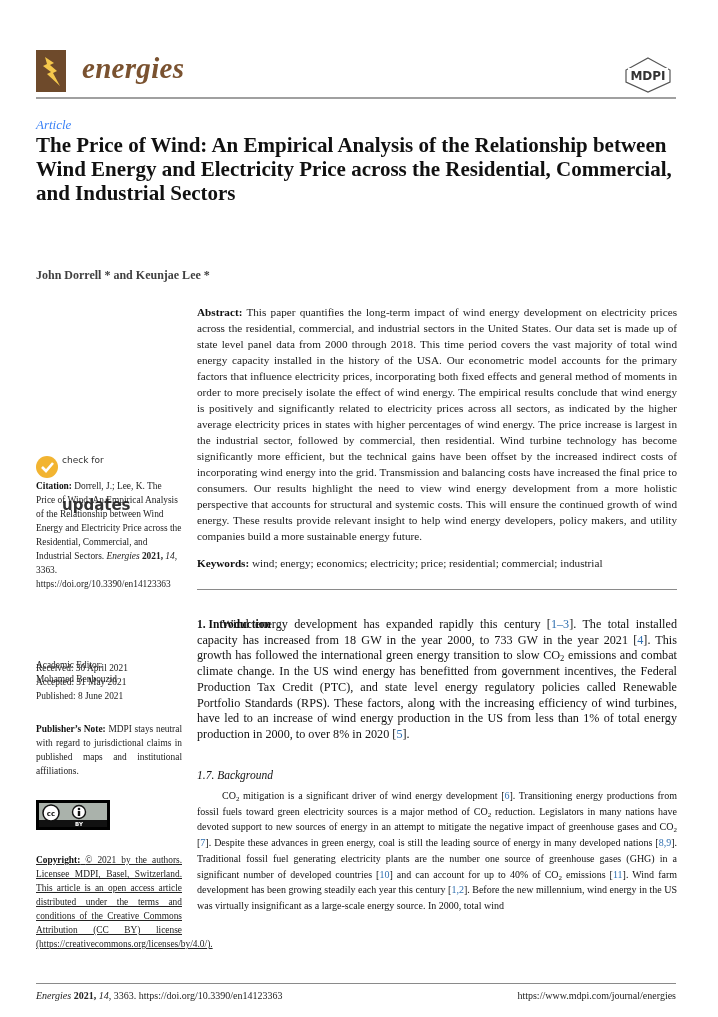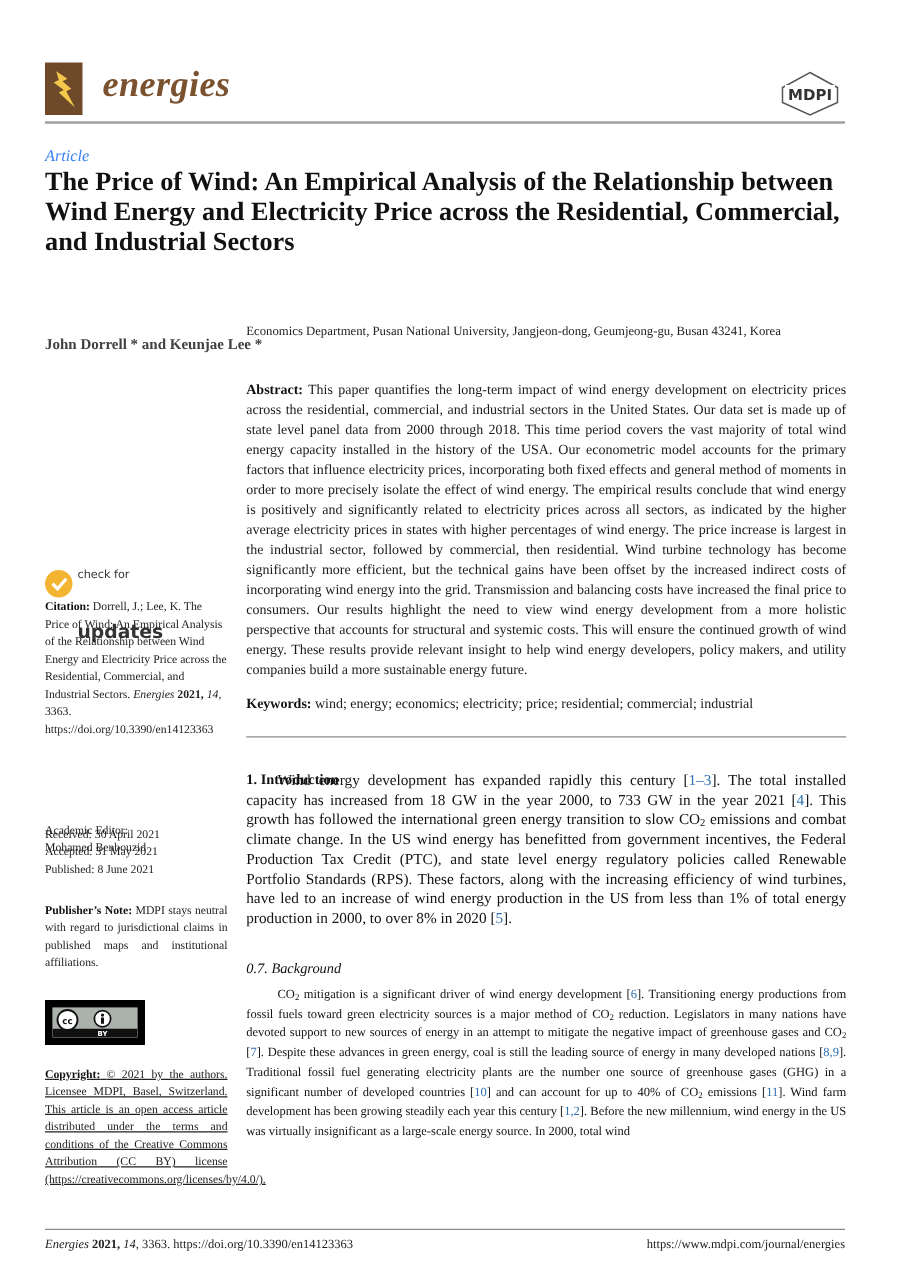--- a/index.html
+++ b/index.html
@@ -37,21 +37,21 @@
   
   .side { left: 36px; width: 146px; font-family: "Liberation Serif", serif; font-size: 9.4px; line-height: 14px; color: #222; }
   #check-updates { left: 36px; top: 454px; width: 80px; height: 26px; }
   #check-badge { position:absolute; left:0; top:2px; width:22px; height:22px; border-radius:50%; background:#f2b431; }
   #check-text1 { position:absolute; left:26px; top:1px; font-family:"DejaVu Sans", sans-serif; font-size:9px; color:#333; }
   #check-text2 { position:absolute; left:26px; top:11px; font-family:"DejaVu Sans", sans-serif; font-size:15px; font-weight:bold; color:#333;margin-top:31px; }
   #citation { top: 479px; }
   #editor { top: 613px; margin-top: 45px; }
   #dates { top: 661px; }
   #pub-note { top: 722px; text-align: justify; }
-  #cc-badge { left: 36px; top: 800px; width: 68px; height: 24px; background: #aaa; border: 6px solid #000000; }
+  #cc-badge { left: 36px; top: 800px; width: 68px; height: 24px; background: #aaa; border: 3px solid #000000; }
   #copyright { top: 853px; text-align: justify; text-decoration: underline; }
 
   
   #footer-rule { left: 36px; top: 983px; width: 640px; height: 1px; background: #8a8a8a; }
   #footer-left { left: 36px; top: 990px; font-family: "Liberation Serif", serif; font-size: 10px; color: #222; }
   #footer-right { right: 42px; top: 990px; font-family: "Liberation Serif", serif; font-size: 10px; color: #222; }
   b.lbl { font-weight: bold; color: #111; }
 </style>
 </head>
 <body>
@@ -69,39 +69,38 @@
     <text x="26" y="24" font-family="DejaVu Sans, sans-serif" font-size="12" font-weight="bold" fill="#333" text-anchor="middle">MDPI</text>
   </svg>
 </div>
 <div id="header-rule" class="abs"></div>
 
 <div id="article-type" class="abs">Article</div>
 <div id="title" class="abs">The Price of Wind: An Empirical Analysis of the Relationship between Wind Energy and Electricity Price across the Residential, Commercial, and Industrial Sectors</div>
 <div id="authors" class="abs">John Dorrell * and Keunjae Lee *</div>
 
 <div id="affil" class="abs body-col">
-  <div>Economics Department, Pusan National University, Jangjeon-dong, Geumjeong-gu, Busan 43241, Korea</div>
 </div>
 
 <div id="abstract" class="abs body-col">
   <b class="lbl">Abstract:</b>
   <span>This paper quantifies the long-term impact of wind energy development on electricity prices across the residential, commercial, and industrial sectors in the United States. Our data set is made up of state level panel data from 2000 through 2018. This time period covers the vast majority of total wind energy capacity installed in the history of the USA. Our econometric model accounts for the primary factors that influence electricity prices, incorporating both fixed effects and general method of moments in order to more precisely isolate the effect of wind energy. The empirical results conclude that wind energy is positively and significantly related to electricity prices across all sectors, as indicated by the higher average electricity prices in states with higher percentages of wind energy. The price increase is largest in the industrial sector, followed by commercial, then residential. Wind turbine technology has become significantly more efficient, but the technical gains have been offset by the increased indirect costs of incorporating wind energy into the grid. Transmission and balancing costs have increased the final price to consumers. Our results highlight the need to view wind energy development from a more holistic perspective that accounts for structural and systemic costs. This will ensure the continued growth of wind energy. These results provide relevant insight to help wind energy developers, policy makers, and utility companies build a more sustainable energy future.</span>
 </div>
 
 <div id="keywords" class="abs body-col">
   <b class="lbl">Keywords:</b>
   <span>wind; energy; economics; electricity; price; residential; commercial; industrial</span>
 </div>
 
 <div id="section-rule" class="abs"></div>
 
 <div id="intro-heading" class="abs body-col">1. Introduction</div>
 <div id="intro-para" class="abs body-col"><span>Wind energy development has expanded rapidly this century [</span><a class="ref">1–3</a><span>]. The total installed capacity has increased from 18 GW in the year 2000, to 733 GW in the year 2021 [</span><a class="ref">4</a><span>]. This growth has followed the international green energy transition to slow CO</span><sub>2</sub><span> emissions and combat climate change. In the US wind energy has benefitted from government incentives, the Federal Production Tax Credit (PTC), and state level energy regulatory policies called Renewable Portfolio Standards (RPS). These factors, along with the increasing efficiency of wind turbines, have led to an increase of wind energy production in the US from less than 1% of total energy production in 2000, to over 8% in 2020 [</span><a class="ref">5</a><span>].</span></div>
 
-<div id="bg-heading" class="abs body-col">0.7. Background</div>
+<div id="bg-heading" class="abs body-col">1.7. Background</div>
 <div id="bg-para" class="abs body-col"><span>CO</span><sub>2</sub><span> mitigation is a significant driver of wind energy development [</span><a class="ref">6</a><span>]. Transitioning energy productions from fossil fuels toward green electricity sources is a major method of CO</span><sub>2</sub><span> reduction. Legislators in many nations have devoted support to new sources of energy in an attempt to mitigate the negative impact of greenhouse gases and CO</span><sub>2</sub><span> [</span><a class="ref">7</a><span>]. Despite these advances in green energy, coal is still the leading source of energy in many developed nations [</span><a class="ref">8,9</a><span>]. Traditional fossil fuel generating electricity plants are the number one source of greenhouse gases (GHG) in a significant number of developed countries [</span><a class="ref">10</a><span>] and can account for up to 40% of CO</span><sub>2</sub><span> emissions [</span><a class="ref">11</a><span>]. Wind farm development has been growing steadily each year this century [</span><a class="ref">1,2</a><span>]. Before the new millennium, wind energy in the US was virtually insignificant as a large-scale energy source. In 2000, total wind</span></div>
 
 <div id="check-updates" class="abs">
   <div id="check-badge">
     <svg width="22" height="22" viewBox="0 0 22 22">
         <polyline points="6,11 10,15 17,7" fill="none" stroke="#fff" stroke-width="2.6"></polyline>
       </svg>
   </div>
   <span id="check-text1">check for</span>
   <span id="check-text2">updates</span>

